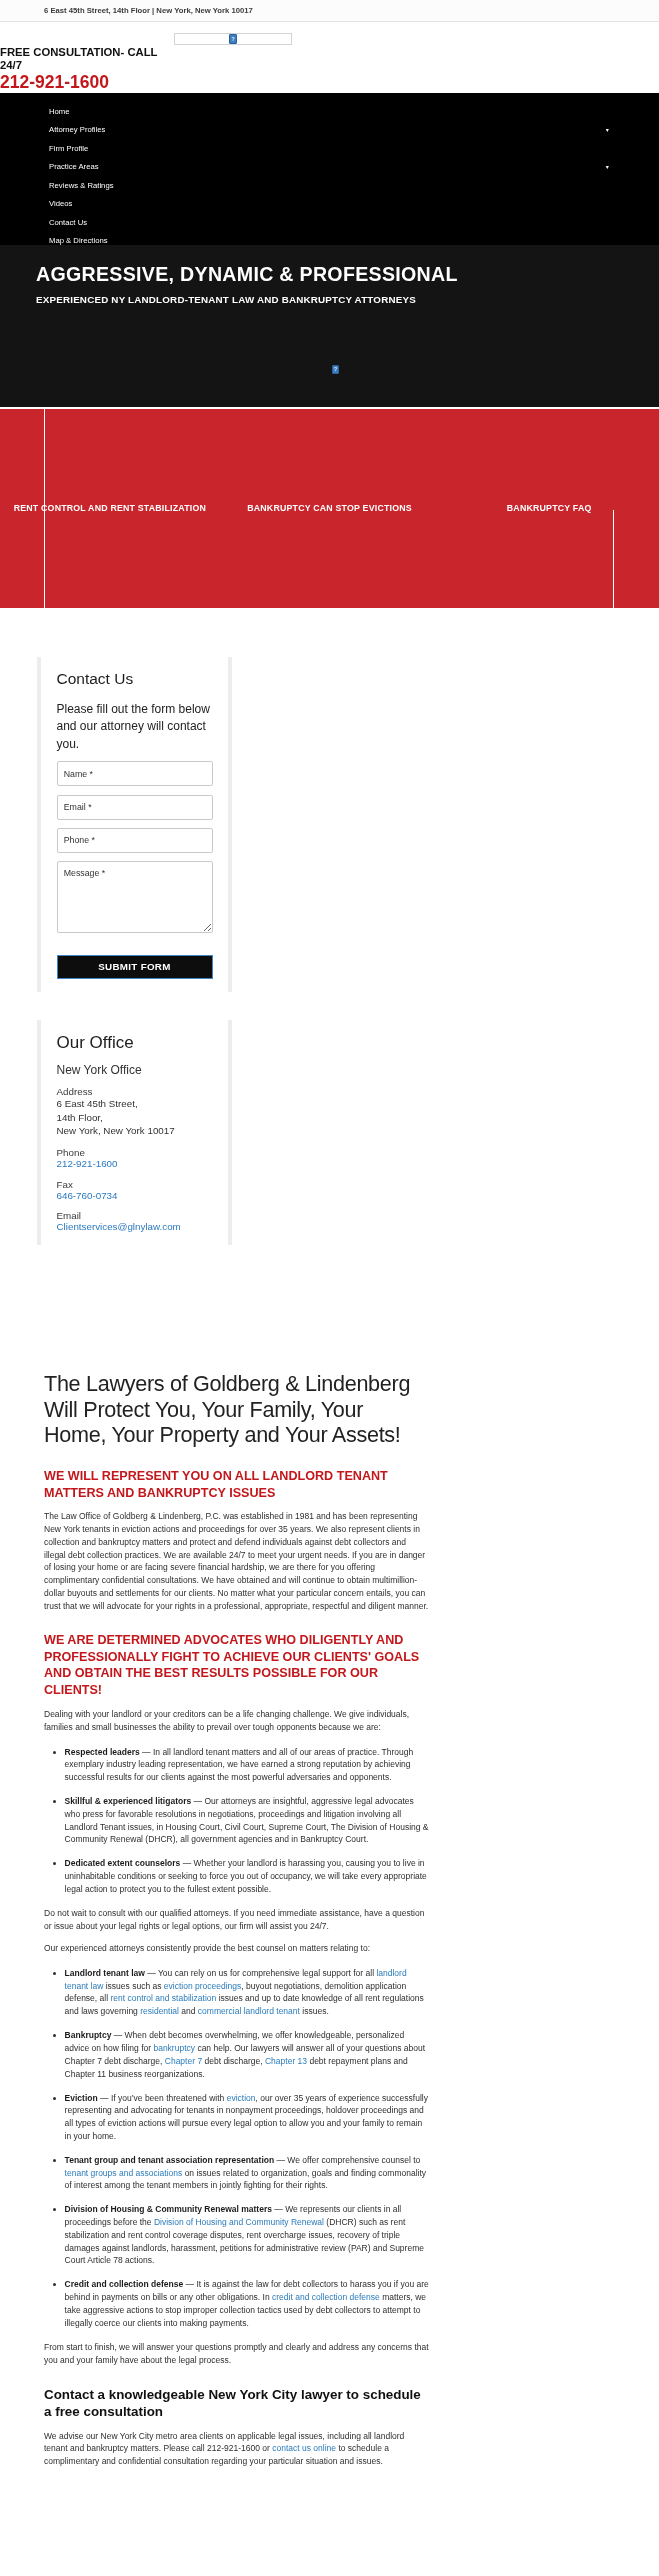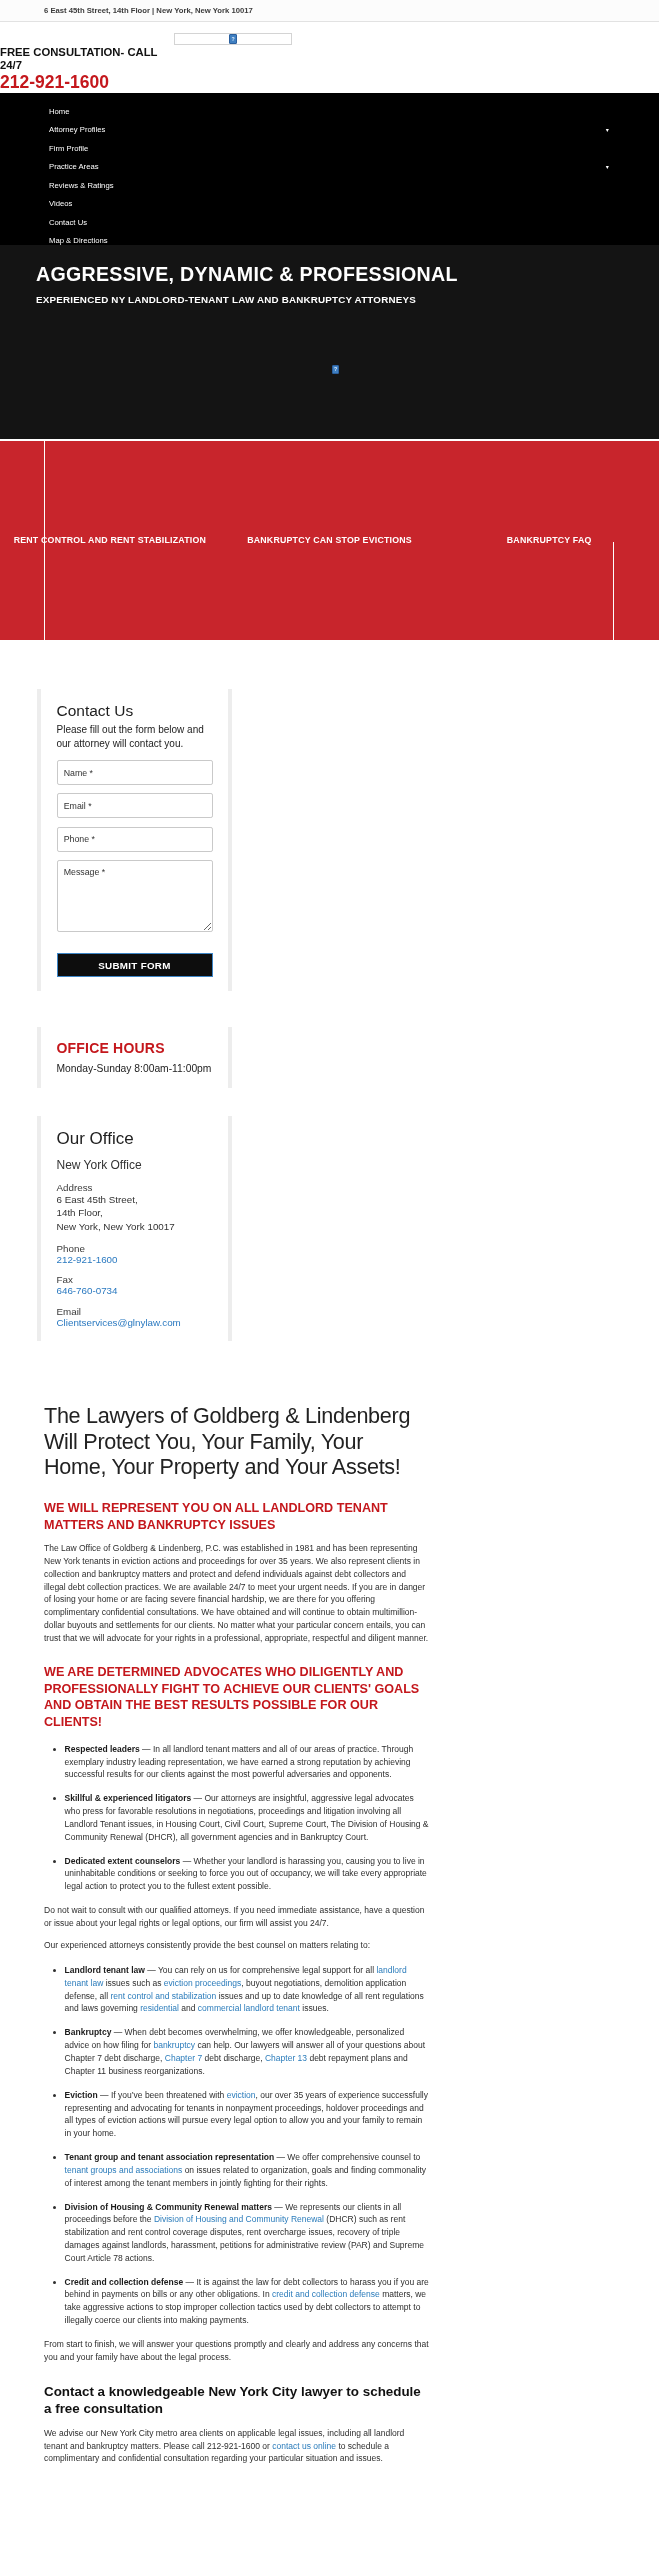--- a/index.html
+++ b/index.html
@@ -25,41 +25,41 @@
   .consult{font-size:11.3px;font-weight:bold;color:#111;line-height:13.4px}
   .hphone{font-size:17.5px;font-weight:bold;color:#c4171c;margin-top:3.1px}
 
   
   .mainnav{height:152px;background:#000;padding-top:10px;list-style:none}
   .mainnav li{height:18.5px;line-height:18.5px;padding:0 49px;color:#fff;font-size:7.7px;
               display:flex;align-items:center;justify-content:space-between;cursor:pointer}
   .mainnav .arr{font-size:5.2px;color:#fff}
 
   
-  .hero{height:194px;background:#141414;padding:18px 0 0 36px;position:relative}
+  .hero{height:162px;background:#141414;padding:18px 0 0 36px;position:relative}
   .hero h1{color:#fff;font-size:19.6px;font-weight:bold;letter-spacing:0.3px}
   .hero .sub{color:#fff;font-size:9.8px;font-weight:bold;margin-top:8.2px;letter-spacing:0.2px}
   .hero .hero-bi{position:absolute;left:332px;top:120px}
 
   
   .redband{height:201px;background:#c8252c;border-top:2.1px solid #fff;position:relative;
            display:flex;flex-direction:row}
   .redband .vline{position:absolute;width:1px;background:#fff}
   .redband .vl-left{left:44px;top:0;bottom:0}
   .redband .vl-right{right:45px;bottom:0;height:98px}
   .rbtn{flex:1;display:flex;align-items:center;justify-content:center;color:#fff;
         font-size:8.8px;font-weight:bold;letter-spacing:0.2px}
 
   
   .cards{height:711px;overflow:hidden;background:#fff}
   .card{width:195px;margin-left:37px;border-left:4.6px solid #ededed;border-right:4.6px solid #ededed;
         padding:13.4px 15.5px}
   .card-contact{margin-top:49px}
   .card-contact h2{font-size:15.5px;font-weight:400;color:#1d1d1d}
-  .card-contact .intro{font-size:10px;color:#222;line-height:1.45;margin-top:3px}
+  .card-contact .intro{font-size:12px;color:#222;line-height:1.45;margin-top:13px}
   .fld{display:block;width:100%;height:25px;border:0.5px solid #c9c9c9;border-radius:2.1px;
        margin-top:8.2px;padding:0 6.2px;font-size:8.8px;color:#333;font-family:"Liberation Sans",sans-serif;background:#fff}
   .fld::placeholder{color:#333;opacity:1}
   textarea.fld{height:72px;padding-top:6.2px;resize:vertical}
   .submit{display:block;width:100%;height:24px;margin-top:21.6px;background:#0d0d0d;color:#fff;
           font-size:9.8px;font-weight:bold;letter-spacing:0.3px;border:1px solid #3d85c6;cursor:pointer}
   .card-hours{margin-top:36px}
   .card-hours h3{font-size:14px;font-weight:bold;color:#c4171c;letter-spacing:0.2px}
   .card-hours p{font-size:10.3px;color:#222;margin-top:7.2px}
   .card-office{margin-top:28px}
@@ -148,24 +148,20 @@
   <div class="card card-contact">
     <h2>Contact Us</h2>
     <p class="intro">Please fill out the form below and our attorney will contact you.</p>
     <input class="fld" type="text" placeholder="Name *" style="">
     <input class="fld" type="text" placeholder="Email *" style="">
     <input class="fld" type="text" placeholder="Phone *" style="">
     <textarea class="fld" placeholder="Message *" style=""></textarea>
     <button class="submit">SUBMIT FORM</button>
   </div>
 
-  <div class="card card-hours">
-    <h3>OFFICE HOURS</h3>
-    <p>Monday-Sunday 8:00am-11:00pm</p>
-  </div>
 
   <div class="card card-office">
     <h2>Our Office</h2>
     <h3>New York Office</h3>
     <div class="olabel">Address</div>
     <div class="oval">6 East 45th Street,</div>
     <div class="oval">14th Floor,</div>
     <div class="oval">New York, New York 10017</div>
     <div class="olabel">Phone</div>
     <a class="clink" href="#">212-921-1600</a>
@@ -175,20 +171,21 @@
     <a class="clink" href="#">Clientservices@glnylaw.com</a>
   </div>
 </section>
 
 <section class="article">
   <div class="inner">
     <h1>The Lawyers of Goldberg &amp; Lindenberg Will Protect You, Your Family, Your Home, Your Property and Your Assets!</h1>
     <h2 class="red">WE WILL REPRESENT YOU ON ALL LANDLORD TENANT MATTERS AND BANKRUPTCY ISSUES</h2>
     <p>The Law Office of Goldberg &amp; Lindenberg, P.C. was established in 1981 and has been representing New York tenants in eviction actions and proceedings for over 35 years. We also represent clients in collection and bankruptcy matters and protect and defend individuals against debt collectors and illegal debt collection practices. We are available 24/7 to meet your urgent needs. If you are in danger of losing your home or are facing severe financial hardship, we are there for you offering complimentary confidential consultations. We have obtained and will continue to obtain multimillion-dollar buyouts and settlements for our clients. No matter what your particular concern entails, you can trust that we will advocate for your rights in a professional, appropriate, respectful and diligent manner.</p>
     <h2 class="red">WE ARE DETERMINED ADVOCATES WHO DILIGENTLY AND PROFESSIONALLY FIGHT TO ACHIEVE OUR CLIENTS' GOALS AND OBTAIN THE BEST RESULTS POSSIBLE FOR OUR CLIENTS!</h2>
+    <p>Dealing with your landlord or your creditors can be a life changing challenge. We give individuals, families and small businesses the ability to prevail over tough opponents because we are:</p>
     <ul>
         <li><span class="lead">Respected leaders</span><span> — In all landlord tenant matters and all of our areas of practice. Through exemplary industry leading representation, we have earned a strong reputation by achieving successful results for our clients against the most powerful adversaries and opponents.</span></li>
         <li><span class="lead">Skillful &amp; experienced litigators</span><span> — Our attorneys are insightful, aggressive legal advocates who press for favorable resolutions in negotiations, proceedings and litigation involving all Landlord Tenant issues, in Housing Court, Civil Court, Supreme Court, The Division of Housing &amp; Community Renewal (DHCR), all government agencies and in Bankruptcy Court.</span></li>
         <li><span class="lead">Dedicated extent counselors</span><span> — Whether your landlord is harassing you, causing you to live in uninhabitable conditions or seeking to force you out of occupancy, we will take every appropriate legal action to protect you to the fullest extent possible.</span></li>
       </ul>
     <p>Do not wait to consult with our qualified attorneys. If you need immediate assistance, have a question or issue about your legal rights or legal options, our firm will assist you 24/7.</p>
     <p>Our experienced attorneys consistently provide the best counsel on matters relating to:</p>
     <ul>
         <li><span class="lead">Landlord tenant law</span><span> — You can rely on us for comprehensive legal support for all </span><a href="#" class="tlink">landlord tenant law</a><span> issues such as </span><a href="#" class="tlink">eviction proceedings</a><span>, buyout negotiations, demolition application defense, all </span><a href="#" class="tlink">rent control and stabilization</a><span> issues and up to date knowledge of all rent regulations and laws governing </span><a href="#" class="tlink">residential</a><span> and </span><a href="#" class="tlink">commercial landlord tenant</a><span> issues.</span></li>
         <li><span class="lead">Bankruptcy</span><span> — When debt becomes overwhelming, we offer knowledgeable, personalized advice on how filing for </span><a href="#" class="tlink">bankruptcy</a><span> can help. Our lawyers will answer all of your questions about Chapter 7 debt discharge, </span><a href="#" class="tlink">Chapter 7</a><span> debt discharge, </span><a href="#" class="tlink">Chapter 13</a><span> debt repayment plans and Chapter 11 business reorganizations.</span></li>

